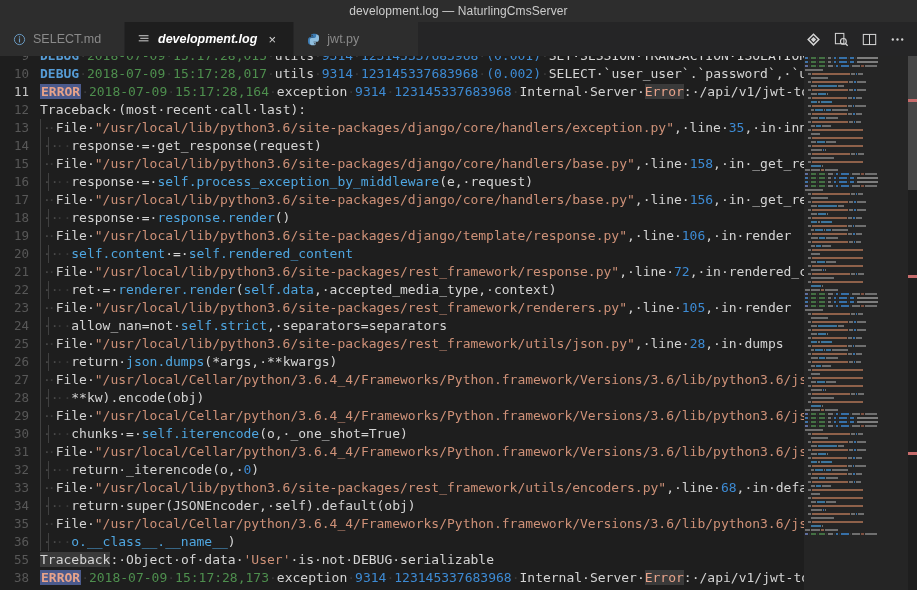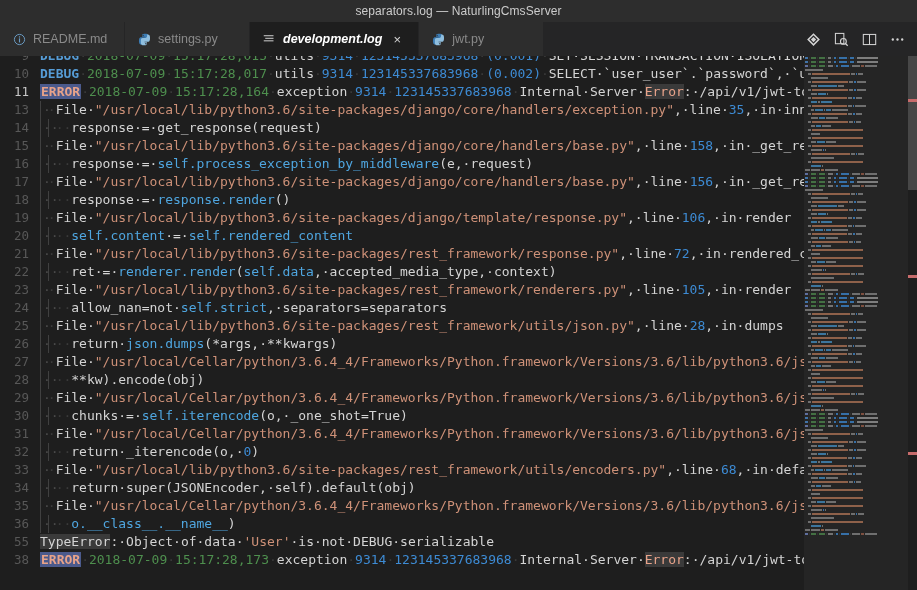--- a/index.html
+++ b/index.html
@@ -216,43 +216,34 @@
     right: 0; width: 9px; height: 3px;
     background: #c76b6b;
   }
 </style>
 </head>
 <body>
 
 <div class="window">
 
   <div class="titlebar">
-    <span class="titlebar-text">separators.log — NaturlingCmsServer</span>
+    <span class="titlebar-text">development.log — NaturlingCmsServer</span>
   </div>
 
   <div class="tabbar">
     <div class="tabs" id="tab-strip">
         <div class="tab">
           <span class="ficon" style="color: rgb(106, 155, 195);">
             <svg width="13" height="13" viewBox="0 0 16 16">
               <circle cx="8" cy="8" r="6.3" fill="none" stroke="#6a9bc3" stroke-width="1.2"></circle>
               <rect x="7.3" y="6.6" width="1.4" height="5" fill="#6a9bc3"></rect>
               <rect x="7.3" y="4.1" width="1.4" height="1.5" fill="#6a9bc3"></rect>
             </svg>
           </span>
-          <span class="label">README.md</span>
-        </div>
-        <div class="tab">
-          <span class="ficon" style="color: rgb(60, 124, 180);">
-            <svg width="13" height="13" viewBox="0 0 16 16">
-              <path fill="#3c7cb4" d="M7.9 1C5.6 1 5 2 5 3.2v1.4h3v.5H4c-1.3 0-2.3.8-2.6 2.3-.3 1.7-.3 2.8 0 4.6.3 1.4 1 2.3 2.3 2.3h1.1v-1.9c0-1.4 1.2-2.7 2.7-2.7h2.8c1.2 0 2.2-1 2.2-2.2V3.2C12.5 2 11.6 1 10.3 1H7.9zm-1.6 1a.8.8 0 110 1.7.8.8 0 010-1.7z"></path>
-              <path fill="#8fbede" d="M8.1 15c2.3 0 2.9-1 2.9-2.2v-1.4H8v-.5h4c1.3 0 2.3-.8 2.6-2.3.3-1.7.3-2.8 0-4.6-.3-1.4-1-2.3-2.3-2.3h-1.1v1.9c0 1.4-1.2 2.7-2.7 2.7H5.7c-1.2 0-2.2 1-2.2 2.2v3.3C3.5 14 4.4 15 5.7 15h2.4zm1.6-1a.8.8 0 110-1.7.8.8 0 010 1.7z"></path>
-            </svg>
-          </span>
-          <span class="label">settings.py</span>
+          <span class="label">SELECT.md</span>
         </div>
         <div class="tab active">
           <span class="ficon" style="color: rgb(212, 212, 212);">
             <svg width="12" height="12" viewBox="0 0 16 16">
               <g fill="#d4d4d4">
                 <rect x="1" y="3" width="13" height="1.3"></rect>
                 <rect x="3" y="6.4" width="11" height="1.3"></rect>
                 <rect x="1" y="9.8" width="13" height="1.3"></rect>
               </g>
             </svg>
@@ -299,20 +290,21 @@
         </span>
       </div>
   </div>
 
   <div class="editor">
     <div class="code-area">
       <div class="code-scroll" id="code-lines">
           <div class="line"><div class="gutter">9</div><div class="content"><span class="t-debug">DEBUG</span><span class="dot">·</span><span class="t-date">2018-07-09</span><span class="dot">·</span><span class="t-time">15:17:28,015</span><span class="dot">·</span><span class="t-word">utils</span><span class="dot">·</span><span class="t-num">9314</span><span class="dot">·</span><span class="t-num">123145337683968</span><span class="dot">·</span><span class="t-num">(0.001)</span><span class="dot">·</span><span class="t-sql">SET·SESSION·TRANSACTION·ISOLATION·LEVEL·R</span></div></div>
           <div class="line"><div class="gutter">10</div><div class="content"><span class="t-debug">DEBUG</span><span class="dot">·</span><span class="t-date">2018-07-09</span><span class="dot">·</span><span class="t-time">15:17:28,017</span><span class="dot">·</span><span class="t-word">utils</span><span class="dot">·</span><span class="t-num">9314</span><span class="dot">·</span><span class="t-num">123145337683968</span><span class="dot">·</span><span class="t-num">(0.002)</span><span class="dot">·</span><span class="t-sql">SELECT·`user_user`.`password`,·`user_use</span></div></div>
           <div class="line cur"><div class="gutter">11</div><div class="content"><span class="t-error">ERROR</span><span class="dot">·</span><span class="t-date">2018-07-09</span><span class="dot">·</span><span class="t-time">15:17:28,164</span><span class="dot">·</span><span class="t-word">exception</span><span class="dot">·</span><span class="t-num">9314</span><span class="dot">·</span><span class="t-num">123145337683968</span><span class="dot">·</span><span class="t-plain">Internal·Server·</span><span class="t-err-w">Error</span><span class="t-plain">:·/api/v1/jwt-token-auth</span></div></div>
+          <div class="line"><div class="gutter">12</div><div class="content"><span class="t-plain">Traceback·(most·recent·call·last):</span></div></div>
           <div class="line"><div class="gutter">13</div><div class="content"><span class="ig"><span style="color:#4a4a4a;font-size:13px;position:absolute;left:2px;top:0;">·</span></span><span style="color: rgb(58, 58, 58);">·</span><span class="t-plain">File·</span><span class="t-str">"/usr/local/lib/python3.6/site-packages/django/core/handlers/exception.py"</span><span class="t-plain">,·line·</span><span class="t-num">35</span><span class="t-plain">,·in·inner</span></div></div>
           <div class="line"><div class="gutter">14</div><div class="content"><span class="ig"><span style="color:#4a4a4a;font-size:13px;position:absolute;left:2px;top:0;">·</span></span><span class="ig"><span style="color:#4a4a4a;font-size:13px;position:absolute;left:2px;top:0;">·</span></span><span style="color: rgb(58, 58, 58);">··</span><span class="t-plain">response·=·get_response(request)</span></div></div>
           <div class="line"><div class="gutter">15</div><div class="content"><span class="ig"><span style="color:#4a4a4a;font-size:13px;position:absolute;left:2px;top:0;">·</span></span><span style="color: rgb(58, 58, 58);">·</span><span class="t-plain">File·</span><span class="t-str">"/usr/local/lib/python3.6/site-packages/django/core/handlers/base.py"</span><span class="t-plain">,·line·</span><span class="t-num">158</span><span class="t-plain">,·in·_get_response</span></div></div>
           <div class="line"><div class="gutter">16</div><div class="content"><span class="ig"><span style="color:#4a4a4a;font-size:13px;position:absolute;left:2px;top:0;">·</span></span><span class="ig"><span style="color:#4a4a4a;font-size:13px;position:absolute;left:2px;top:0;">·</span></span><span style="color: rgb(58, 58, 58);">··</span><span class="t-plain">response·=·</span><span class="t-prop">self.process_exception_by_middleware</span><span class="t-plain">(e,·request)</span></div></div>
           <div class="line"><div class="gutter">17</div><div class="content"><span class="ig"><span style="color:#4a4a4a;font-size:13px;position:absolute;left:2px;top:0;">·</span></span><span style="color: rgb(58, 58, 58);">·</span><span class="t-plain">File·</span><span class="t-str">"/usr/local/lib/python3.6/site-packages/django/core/handlers/base.py"</span><span class="t-plain">,·line·</span><span class="t-num">156</span><span class="t-plain">,·in·_get_response</span></div></div>
           <div class="line"><div class="gutter">18</div><div class="content"><span class="ig"><span style="color:#4a4a4a;font-size:13px;position:absolute;left:2px;top:0;">·</span></span><span class="ig"><span style="color:#4a4a4a;font-size:13px;position:absolute;left:2px;top:0;">·</span></span><span style="color: rgb(58, 58, 58);">··</span><span class="t-plain">response·=·</span><span class="t-prop">response.render</span><span class="t-plain">()</span></div></div>
           <div class="line"><div class="gutter">19</div><div class="content"><span class="ig"><span style="color:#4a4a4a;font-size:13px;position:absolute;left:2px;top:0;">·</span></span><span style="color: rgb(58, 58, 58);">·</span><span class="t-plain">File·</span><span class="t-str">"/usr/local/lib/python3.6/site-packages/django/template/response.py"</span><span class="t-plain">,·line·</span><span class="t-num">106</span><span class="t-plain">,·in·render</span></div></div>
           <div class="line"><div class="gutter">20</div><div class="content"><span class="ig"><span style="color:#4a4a4a;font-size:13px;position:absolute;left:2px;top:0;">·</span></span><span class="ig"><span style="color:#4a4a4a;font-size:13px;position:absolute;left:2px;top:0;">·</span></span><span style="color: rgb(58, 58, 58);">··</span><span class="t-prop">self.content</span><span class="t-plain">·=·</span><span class="t-prop">self.rendered_content</span></div></div>
           <div class="line"><div class="gutter">21</div><div class="content"><span class="ig"><span style="color:#4a4a4a;font-size:13px;position:absolute;left:2px;top:0;">·</span></span><span style="color: rgb(58, 58, 58);">·</span><span class="t-plain">File·</span><span class="t-str">"/usr/local/lib/python3.6/site-packages/rest_framework/response.py"</span><span class="t-plain">,·line·</span><span class="t-num">72</span><span class="t-plain">,·in·rendered_content</span></div></div>
           <div class="line"><div class="gutter">22</div><div class="content"><span class="ig"><span style="color:#4a4a4a;font-size:13px;position:absolute;left:2px;top:0;">·</span></span><span class="ig"><span style="color:#4a4a4a;font-size:13px;position:absolute;left:2px;top:0;">·</span></span><span style="color: rgb(58, 58, 58);">··</span><span class="t-plain">ret·=·</span><span class="t-prop">renderer.render</span><span class="t-plain">(</span><span class="t-prop">self.data</span><span class="t-plain">,·accepted_media_type,·context)</span></div></div>
@@ -323,21 +315,21 @@
           <div class="line"><div class="gutter">27</div><div class="content"><span class="ig"><span style="color:#4a4a4a;font-size:13px;position:absolute;left:2px;top:0;">·</span></span><span style="color: rgb(58, 58, 58);">·</span><span class="t-plain">File·</span><span class="t-str">"/usr/local/Cellar/python/3.6.4_4/Frameworks/Python.framework/Versions/3.6/lib/python3.6/json/__in</span></div></div>
           <div class="line"><div class="gutter">28</div><div class="content"><span class="ig"><span style="color:#4a4a4a;font-size:13px;position:absolute;left:2px;top:0;">·</span></span><span class="ig"><span style="color:#4a4a4a;font-size:13px;position:absolute;left:2px;top:0;">·</span></span><span style="color: rgb(58, 58, 58);">··</span><span class="t-plain">**kw).encode(obj)</span></div></div>
           <div class="line"><div class="gutter">29</div><div class="content"><span class="ig"><span style="color:#4a4a4a;font-size:13px;position:absolute;left:2px;top:0;">·</span></span><span style="color: rgb(58, 58, 58);">·</span><span class="t-plain">File·</span><span class="t-str">"/usr/local/Cellar/python/3.6.4_4/Frameworks/Python.framework/Versions/3.6/lib/python3.6/json/enco</span></div></div>
           <div class="line"><div class="gutter">30</div><div class="content"><span class="ig"><span style="color:#4a4a4a;font-size:13px;position:absolute;left:2px;top:0;">·</span></span><span class="ig"><span style="color:#4a4a4a;font-size:13px;position:absolute;left:2px;top:0;">·</span></span><span style="color: rgb(58, 58, 58);">··</span><span class="t-plain">chunks·=·</span><span class="t-prop">self.iterencode</span><span class="t-plain">(o,·_one_shot=True)</span></div></div>
           <div class="line"><div class="gutter">31</div><div class="content"><span class="ig"><span style="color:#4a4a4a;font-size:13px;position:absolute;left:2px;top:0;">·</span></span><span style="color: rgb(58, 58, 58);">·</span><span class="t-plain">File·</span><span class="t-str">"/usr/local/Cellar/python/3.6.4_4/Frameworks/Python.framework/Versions/3.6/lib/python3.6/json/enco</span></div></div>
           <div class="line"><div class="gutter">32</div><div class="content"><span class="ig"><span style="color:#4a4a4a;font-size:13px;position:absolute;left:2px;top:0;">·</span></span><span class="ig"><span style="color:#4a4a4a;font-size:13px;position:absolute;left:2px;top:0;">·</span></span><span style="color: rgb(58, 58, 58);">··</span><span class="t-plain">return·_iterencode(o,·</span><span class="t-num">0</span><span class="t-plain">)</span></div></div>
           <div class="line"><div class="gutter">33</div><div class="content"><span class="ig"><span style="color:#4a4a4a;font-size:13px;position:absolute;left:2px;top:0;">·</span></span><span style="color: rgb(58, 58, 58);">·</span><span class="t-plain">File·</span><span class="t-str">"/usr/local/lib/python3.6/site-packages/rest_framework/utils/encoders.py"</span><span class="t-plain">,·line·</span><span class="t-num">68</span><span class="t-plain">,·in·default</span></div></div>
           <div class="line"><div class="gutter">34</div><div class="content"><span class="ig"><span style="color:#4a4a4a;font-size:13px;position:absolute;left:2px;top:0;">·</span></span><span class="ig"><span style="color:#4a4a4a;font-size:13px;position:absolute;left:2px;top:0;">·</span></span><span style="color: rgb(58, 58, 58);">··</span><span class="t-plain">return·super(JSONEncoder,·self).default(obj)</span></div></div>
           <div class="line"><div class="gutter">35</div><div class="content"><span class="ig"><span style="color:#4a4a4a;font-size:13px;position:absolute;left:2px;top:0;">·</span></span><span style="color: rgb(58, 58, 58);">·</span><span class="t-plain">File·</span><span class="t-str">"/usr/local/Cellar/python/3.6.4_4/Frameworks/Python.framework/Versions/3.6/lib/python3.6/json/enco</span></div></div>
           <div class="line"><div class="gutter">36</div><div class="content"><span class="ig"><span style="color:#4a4a4a;font-size:13px;position:absolute;left:2px;top:0;">·</span></span><span class="ig"><span style="color:#4a4a4a;font-size:13px;position:absolute;left:2px;top:0;">·</span></span><span style="color: rgb(58, 58, 58);">··</span><span class="t-prop">o.__class__.__name__</span><span class="t-plain">)</span></div></div>
-          <div class="line"><div class="gutter">55</div><div class="content"><span class="t-typeerr">TypeError</span><span class="t-plain">:·Object·of·data·</span><span class="t-quoted">'User'</span><span class="t-plain">·is·not·DEBUG·serializable</span></div></div>
+          <div class="line"><div class="gutter">55</div><div class="content"><span class="t-typeerr">Traceback</span><span class="t-plain">:·Object·of·data·</span><span class="t-quoted">'User'</span><span class="t-plain">·is·not·DEBUG·serializable</span></div></div>
           <div class="line"><div class="gutter">38</div><div class="content"><span class="t-error">ERROR</span><span class="dot">·</span><span class="t-date">2018-07-09</span><span class="dot">·</span><span class="t-time">15:17:28,173</span><span class="dot">·</span><span class="t-word">exception</span><span class="dot">·</span><span class="t-num">9314</span><span class="dot">·</span><span class="t-num">123145337683968</span><span class="dot">·</span><span class="t-plain">Internal·Server·</span><span class="t-err-w">Error</span><span class="t-plain">:·/api/v1/jwt-token-auth</span></div></div>
         </div>
     </div>
 
     <div class="minimap">
       <div class="mm-rows" id="mm-rows">
           <div class="mm-row"><span class="mm-seg" style="width: 1px; background: transparent;"></span><span class="mm-seg" style="width: 3px; background: rgb(58, 110, 165); margin-right: 1px;"></span><span class="mm-seg" style="width: 1px; background: rgb(42, 42, 42); margin-right: 1px;"></span><span class="mm-seg" style="width: 5px; background: rgb(61, 107, 61); margin-right: 1px;"></span><span class="mm-seg" style="width: 1px; background: rgb(42, 42, 42); margin-right: 1px;"></span><span class="mm-seg" style="width: 6px; background: rgb(61, 107, 61); margin-right: 1px;"></span><span class="mm-seg" style="width: 1px; background: rgb(42, 42, 42); margin-right: 1px;"></span><span class="mm-seg" style="width: 3px; background: rgb(110, 110, 110); margin-right: 1px;"></span><span class="mm-seg" style="width: 1px; background: rgb(42, 42, 42); margin-right: 1px;"></span><span class="mm-seg" style="width: 2px; background: rgb(47, 107, 165); margin-right: 1px;"></span><span class="mm-seg" style="width: 1px; background: rgb(42, 42, 42); margin-right: 1px;"></span><span class="mm-seg" style="width: 8px; background: rgb(47, 107, 165); margin-right: 1px;"></span><span class="mm-seg" style="width: 1px; background: rgb(42, 42, 42); margin-right: 1px;"></span><span class="mm-seg" style="width: 4px; background: rgb(47, 107, 165); margin-right: 1px;"></span><span class="mm-seg" style="width: 1px; background: rgb(42, 42, 42); margin-right: 1px;"></span><span class="mm-seg" style="width: 21px; background: rgb(122, 122, 122); margin-right: 1px;"></span></div>
           <div class="mm-row"><span class="mm-seg" style="width: 1px; background: transparent;"></span><span class="mm-seg" style="width: 3px; background: rgb(58, 110, 165); margin-right: 1px;"></span><span class="mm-seg" style="width: 1px; background: rgb(42, 42, 42); margin-right: 1px;"></span><span class="mm-seg" style="width: 5px; background: rgb(61, 107, 61); margin-right: 1px;"></span><span class="mm-seg" style="width: 1px; background: rgb(42, 42, 42); margin-right: 1px;"></span><span class="mm-seg" style="width: 6px; background: rgb(61, 107, 61); margin-right: 1px;"></span><span class="mm-seg" style="width: 1px; background: rgb(42, 42, 42); margin-right: 1px;"></span><span class="mm-seg" style="width: 3px; background: rgb(110, 110, 110); margin-right: 1px;"></span><span class="mm-seg" style="width: 1px; background: rgb(42, 42, 42); margin-right: 1px;"></span><span class="mm-seg" style="width: 2px; background: rgb(47, 107, 165); margin-right: 1px;"></span><span class="mm-seg" style="width: 1px; background: rgb(42, 42, 42); margin-right: 1px;"></span><span class="mm-seg" style="width: 8px; background: rgb(47, 107, 165); margin-right: 1px;"></span><span class="mm-seg" style="width: 1px; background: rgb(42, 42, 42); margin-right: 1px;"></span><span class="mm-seg" style="width: 4px; background: rgb(47, 107, 165); margin-right: 1px;"></span><span class="mm-seg" style="width: 1px; background: rgb(42, 42, 42); margin-right: 1px;"></span><span class="mm-seg" style="width: 21px; background: rgb(122, 122, 122); margin-right: 1px;"></span></div>
           <div class="mm-row"><span class="mm-seg" style="width: 1px; background: transparent;"></span><span class="mm-seg" style="width: 3px; background: rgb(90, 106, 156); margin-right: 1px;"></span><span class="mm-seg" style="width: 1px; background: rgb(42, 42, 42); margin-right: 1px;"></span><span class="mm-seg" style="width: 5px; background: rgb(61, 107, 61); margin-right: 1px;"></span><span class="mm-seg" style="width: 1px; background: rgb(42, 42, 42); margin-right: 1px;"></span><span class="mm-seg" style="width: 6px; background: rgb(61, 107, 61); margin-right: 1px;"></span><span class="mm-seg" style="width: 1px; background: rgb(42, 42, 42); margin-right: 1px;"></span><span class="mm-seg" style="width: 5px; background: rgb(110, 110, 110); margin-right: 1px;"></span><span class="mm-seg" style="width: 1px; background: rgb(42, 42, 42); margin-right: 1px;"></span><span class="mm-seg" style="width: 2px; background: rgb(47, 107, 165); margin-right: 1px;"></span><span class="mm-seg" style="width: 1px; background: rgb(42, 42, 42); margin-right: 1px;"></span><span class="mm-seg" style="width: 8px; background: rgb(47, 107, 165); margin-right: 1px;"></span><span class="mm-seg" style="width: 1px; background: rgb(42, 42, 42); margin-right: 1px;"></span><span class="mm-seg" style="width: 8px; background: rgb(106, 106, 106); margin-right: 1px;"></span><span class="mm-seg" style="width: 3px; background: rgb(122, 74, 58); margin-right: 1px;"></span><span class="mm-seg" style="width: 12px; background: rgb(106, 106, 106); margin-right: 1px;"></span></div>
           <div class="mm-row"><span class="mm-seg" style="width: 1px; background: transparent;"></span><span class="mm-seg" style="width: 18px; background: rgb(106, 106, 106); margin-right: 1px;"></span></div>

